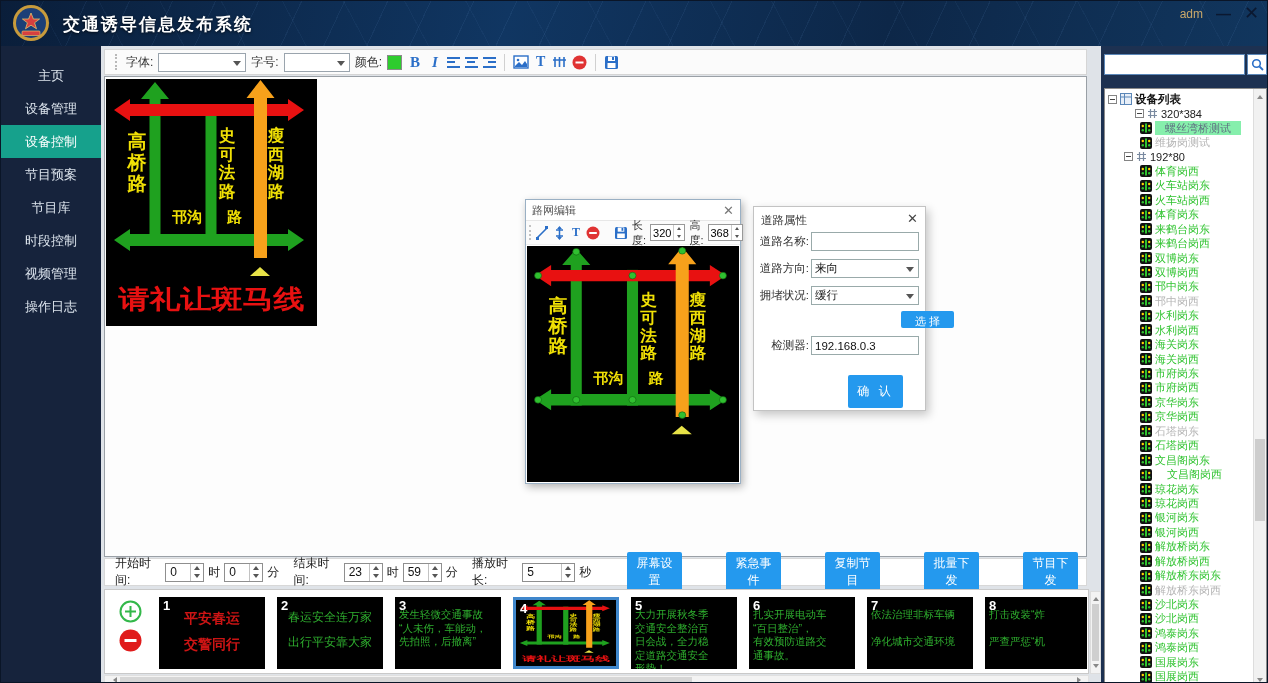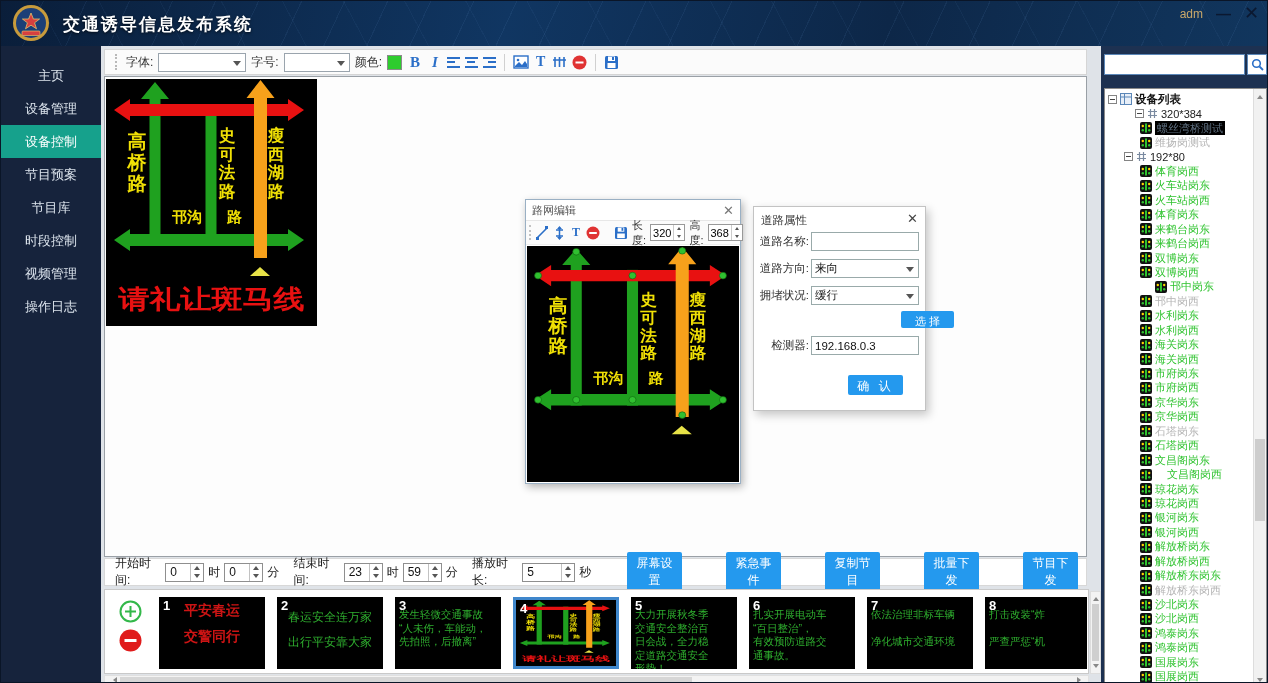--- a/index.html
+++ b/index.html
@@ -70,21 +70,21 @@
   
   .thumb-strip { position:absolute; left:103px; top:588px; width:985px; height:85px; background:#fff; border:1px solid #c9c9c9; }
   .pm { position:absolute; left:14px; width:23px; height:23px; cursor:pointer; }
   .pm-plus { top:10px; } .pm-minus { top:39px; }
   .thumbs { position:absolute; left:54px; top:7px; right:1px; height:72px; display:flex; gap:12px; overflow:hidden; }
   .thumb { position:relative; flex:none; width:106px; height:72px; background:#000; cursor:pointer; }
   .thumb.selected { border:3px solid #3f87cc; }
   .tnum { position:absolute; top:1px; left:4px; color:#fff; font-weight:bold; font-size:13px; z-index:2; }
   .ttext { position:absolute; inset:0; white-space:pre-line; }
   .thumb.red .ttext { color:#cc1414; } .thumb.green .ttext { color:#2eae2e; }
-  .thumb.big .ttext { font-size:14px; line-height:26px; text-align:center; font-weight:bold; }
+  .thumb.big .ttext { font-size:14px; line-height:26px; text-align:center; padding-top:8px; font-weight:bold; }
   .thumb.mid .ttext { font-size:12px; line-height:25px; text-align:center; padding-top:8px; }
   .thumb.small .ttext { font-size:10.5px; line-height:13.5px; text-align:left; padding:11px 2px 0 4px; }
   .thumb .tcanvas { display:none; }
   .thumb.diagram .tcanvas { display:block; position:absolute; inset:0; }
 
   
   .vscroll { position:absolute; left:1089px; top:590px; width:11px; height:83px; background:#f3f3f3; border:1px solid #ddd; }
   .vscroll .sbtn { position:absolute; left:0; width:9px; height:11px; display:flex; align-items:center; justify-content:center; cursor:pointer;}
   .vscroll .sbtn.t { top:0; } .vscroll .sbtn.b { bottom:0; }
   .arr-up { border:3px solid transparent; border-bottom:4px solid #888; }
@@ -111,21 +111,21 @@
   .tbox::after { content:""; position:absolute; left:1px; right:1px; top:3px; height:1px; background:#444; }
   .trow.root .tbox, .trow.group .tbox { display:inline-block; }
   .trow .ic { display:none; margin-right:3px; line-height:0; }
   .trow.root .ic.ic-root { display:inline-block; }
   .trow.group .ic.ic-group { display:inline-block; }
   .trow.device .ic.ic-dev { display:inline-block; }
   .trow.root .tlab { font-weight:bold; color:#111; font-size:11.5px; }
   .trow.group .tlab { color:#222; }
   .trow.online .tlab { color:#2fc32f; }
   .trow.offline .tlab { color:#b4b4b4; }
-  .trow.selected .tlab { color:#5f7081; background:#000000; padding:0 2px; }
+  .trow.selected .tlab { color:#5f7081; background:#86efac; padding:0 10px; }
   .tree-scroll { position:absolute; right:0; top:0; bottom:0; width:13px; background:#f1f1f1; border-left:1px solid #ddd; }
   .tree-scroll .sbtn { position:absolute; left:0; width:12px; height:12px; display:flex; align-items:center; justify-content:center; cursor:pointer;}
   .tree-scroll .sbtn.t { top:0; } .tree-scroll .sbtn.b { bottom:0; }
   .tree-scroll .vthumb { position:absolute; left:1px; width:10px; top:350px; height:82px; background:#cdcdcd; cursor:grab;}
 
   
   .net-dialog { position:absolute; left:524px; top:198px; width:216px; height:285px; background:#fff;
                 border:1px solid #9ab0c4; box-shadow:2px 3px 8px rgba(0,0,0,.3); z-index:10; }
   .nd-title { height:21px; display:flex; align-items:center; padding:0 6px; font-size:11px; color:#555;
               border-bottom:1px solid #e7e7e7; }
@@ -148,21 +148,21 @@
                   border:1px solid #c3c3c3; box-shadow:3px 4px 9px rgba(0,0,0,.22); z-index:11; font-size:11.5px; }
   .pd-title { position:absolute; left:7px; top:6px; color:#333; }
   .pd-close { position:absolute; right:7px; top:4px; color:#444; font-size:13px; cursor:pointer; }
   .pd-row { position:absolute; display:flex; align-items:center; left:0; }
   .pd-label { width:55px; text-align:right; color:#333; flex:none; }
   .pd-input, .pd-select { width:108px; height:19px; border:1px solid #9aa; background:#fff; margin-left:2px;
                           font-size:11.5px; padding:0 3px; font-family:inherit; color:#111; position:relative; }
   .pd-select { display:flex; align-items:center; cursor:pointer; }
   .pd-select::after { content:""; position:absolute; right:4px; top:7px; border:4px solid transparent; border-top:5px solid #555; }
   .pd-btn-select { position:absolute; left:111px; top:104px; width:53px; height:17px; font-size:11px; }
-  .pd-btn-confirm { position:absolute; left:58px; top:168px; width:55px; height:20px; font-size:12px; letter-spacing:3px;}
+  .pd-btn-confirm { position:absolute; left:58px; top:168px; width:55px; height:33px; font-size:12px; letter-spacing:3px;}
 </style>
 </head>
 <body>
 
 <div class="app">
 
   <header class="hdr">
     <div class="logo">
       <svg viewBox="0 0 40 40">
         <circle cx="20" cy="20" r="18" fill="#c89b3c"></circle>
@@ -624,21 +624,21 @@
               <rect width="12" height="12" rx="2" fill="#111"></rect>
               <rect x="5" y="1.5" width="2" height="9" fill="#2fc32f"></rect>
               <circle cx="2.8" cy="4" r="1.2" fill="#ffd800"></circle>
               <circle cx="9.2" cy="4" r="1.2" fill="#ffd800"></circle>
               <circle cx="2.8" cy="8.2" r="1.2" fill="#2fc32f"></circle>
               <circle cx="9.2" cy="8.2" r="1.2" fill="#2fc32f"></circle>
             </svg></span>
           <span class="tlab">双博岗西</span>
         </div>
 
-        <div class="trow online device" style="padding-left: 50px;">
+        <div class="trow online device" style="padding-left: 35px;">
 
           <span class="ic ic-dev"><svg width="12" height="12">
               <rect width="12" height="12" rx="2" fill="#111"></rect>
               <rect x="5" y="1.5" width="2" height="9" fill="#2fc32f"></rect>
               <circle cx="2.8" cy="4" r="1.2" fill="#ffd800"></circle>
               <circle cx="9.2" cy="4" r="1.2" fill="#ffd800"></circle>
               <circle cx="2.8" cy="8.2" r="1.2" fill="#2fc32f"></circle>
               <circle cx="9.2" cy="8.2" r="1.2" fill="#2fc32f"></circle>
             </svg></span>
           <span class="tlab">邗中岗东</span>

